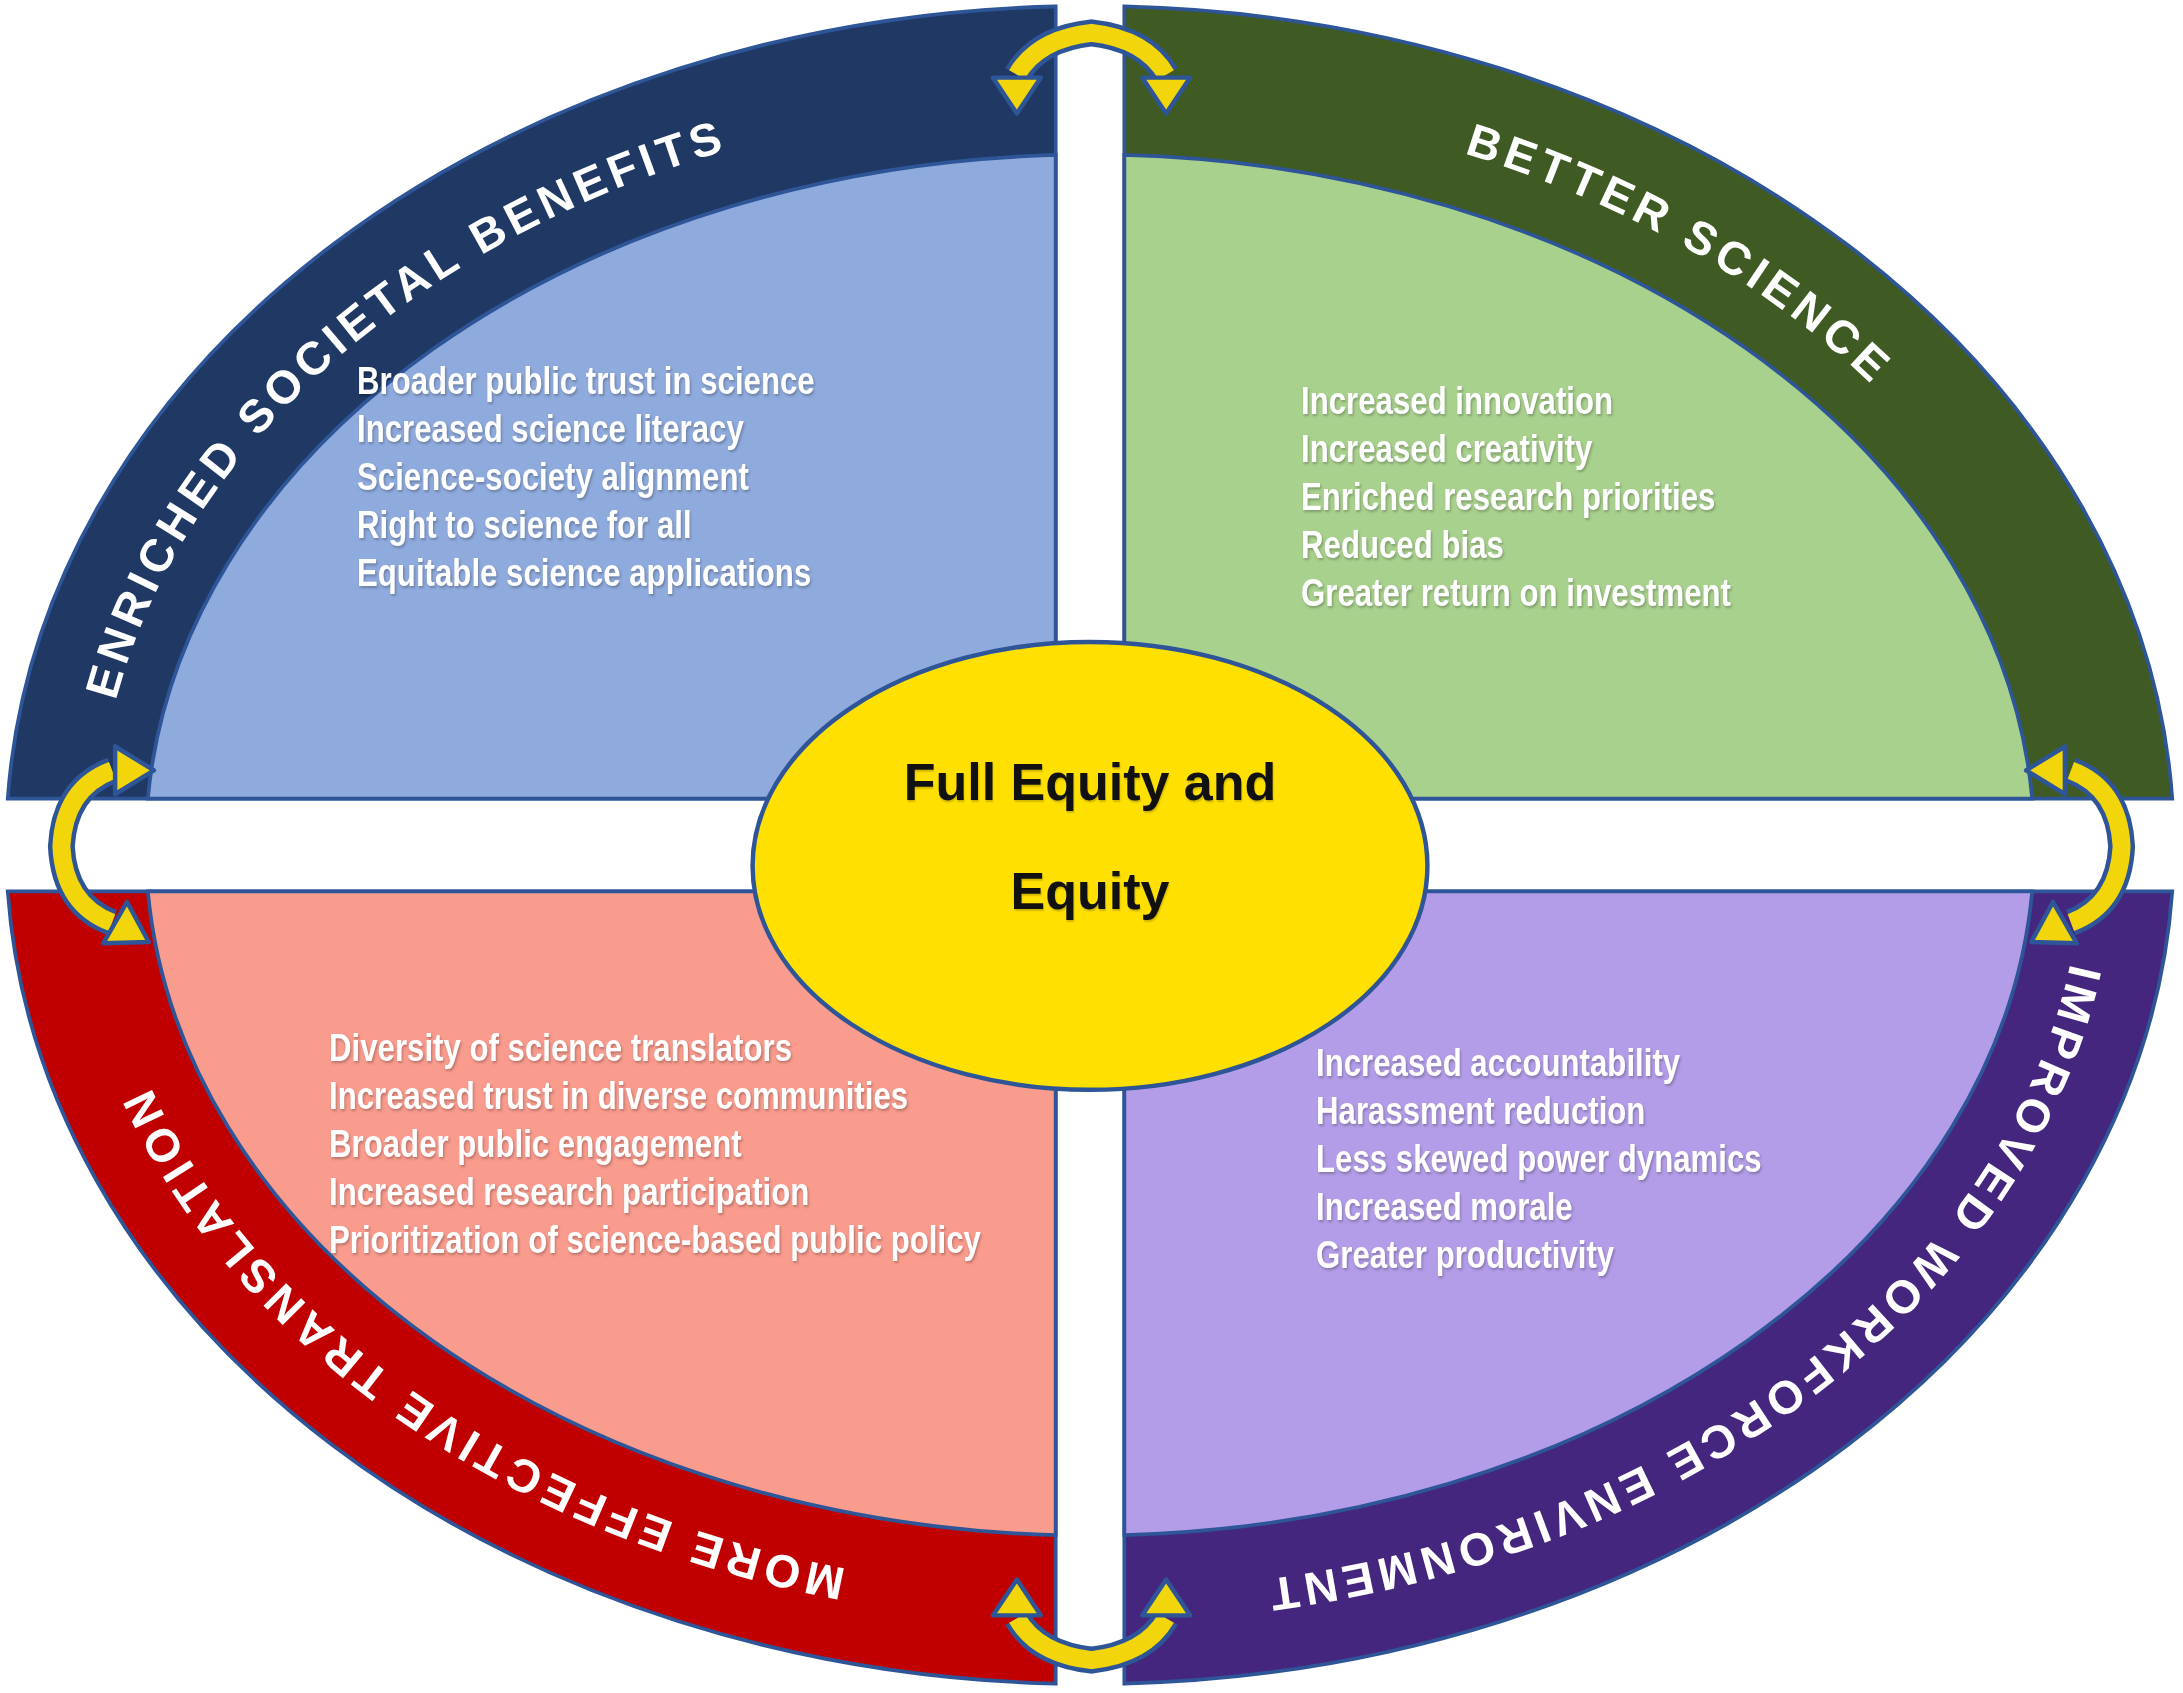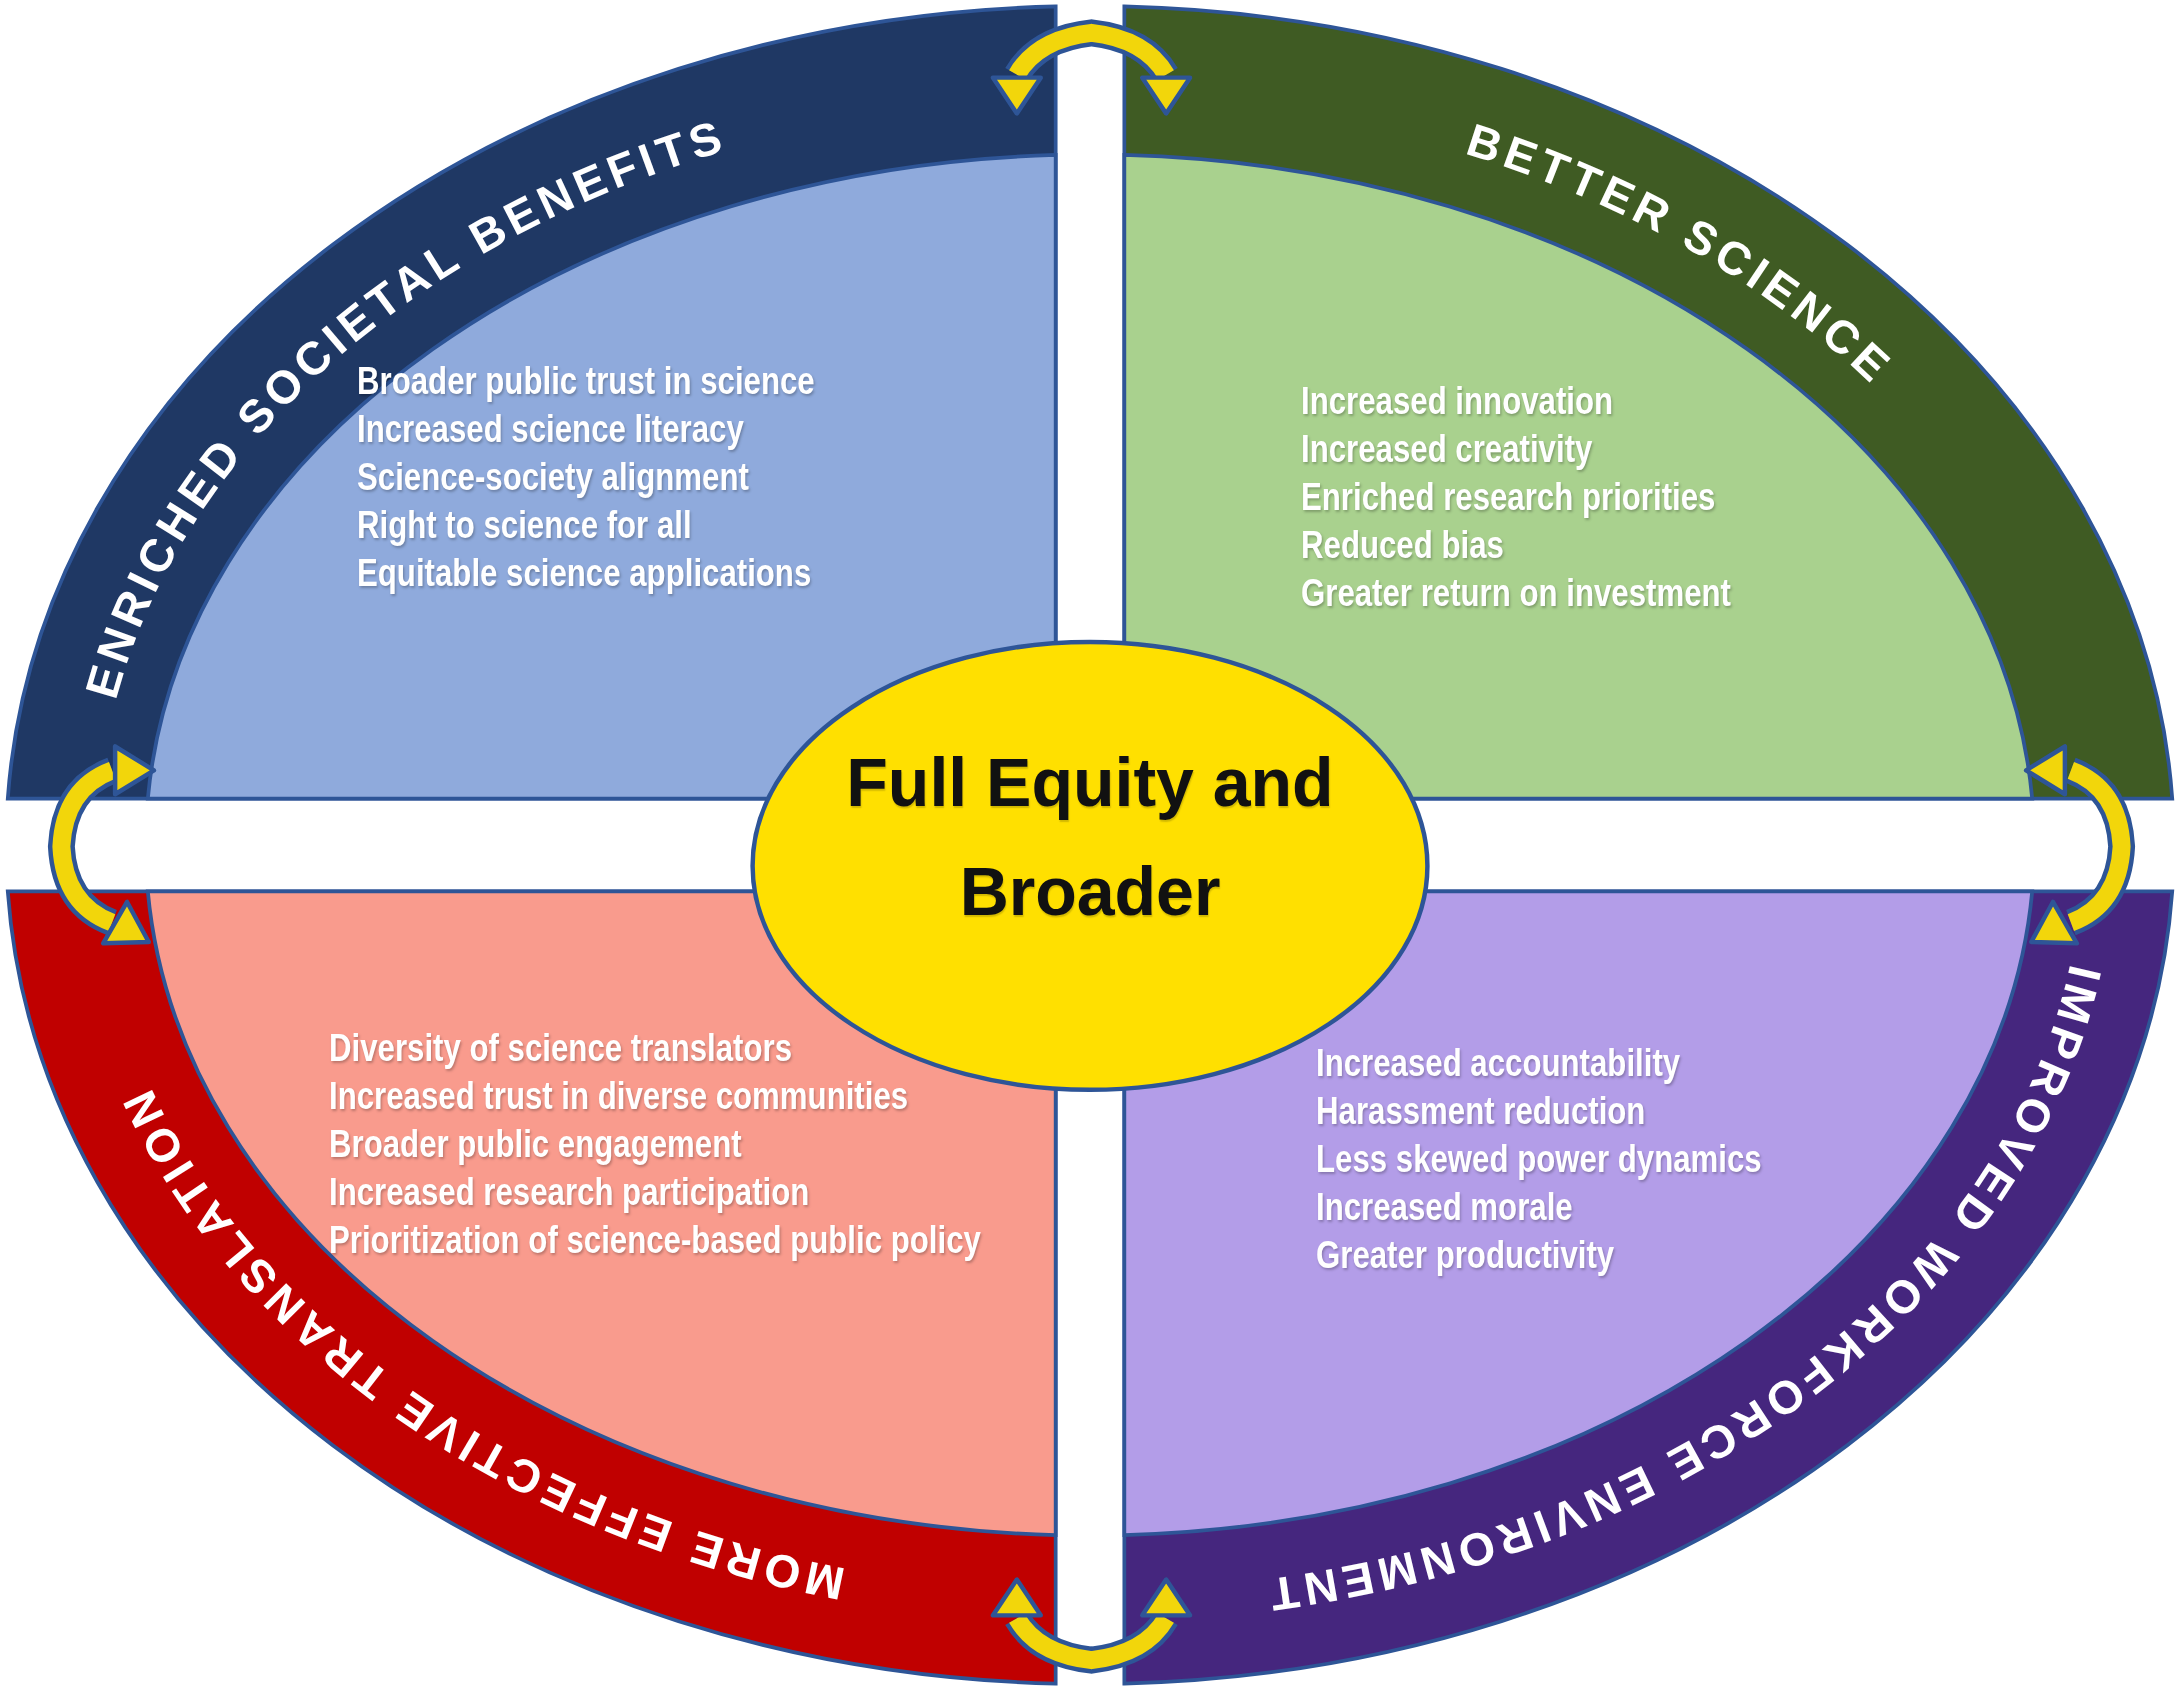--- a/index.html
+++ b/index.html
@@ -4,21 +4,21 @@
 <style>
   html,body{margin:0;padding:0;background:#ffffff;}
   body{font-family:"Liberation Sans","DejaVu Sans",sans-serif;}
   .stage{position:relative;width:2183px;height:1693px;background:#ffffff;overflow:hidden;}
   .stage svg{position:absolute;left:0;top:0;}
   .arc-title{fill:#ffffff;font-weight:bold;font-size:62px;letter-spacing:7px;}
   .benefit-list{position:absolute;color:#ffffff;font-weight:bold;font-size:39px;line-height:48px;
     white-space:nowrap;transform:scaleX(0.8);transform-origin:0 0;
     text-shadow:1.5px 2.2px 3px rgba(0,0,0,0.25);}
   .center-title{position:absolute;left:754px;top:728px;width:672px;text-align:center;
-    color:#111111;font-weight:bold;font-size:68px;line-height:109px;
+    color:#111111;font-weight:bold;font-size:52px;line-height:109px;
     text-shadow:0.7px 1.5px 1.5px rgba(0,0,0,0.18);}
   .center-title span{display:block;}
   .arrow-under{fill:none;stroke-width:36px;}
   .arrow-over{fill:none;stroke-width:24px;}
   .arrow-head{stroke-width:6px;stroke-linejoin:round;}
   .quad{stroke-width:5px;}
 </style>
 </head>
 <body>
 
@@ -81,21 +81,21 @@
       <path class="arrow-over" d="M 2774 1032 Q 2838 1056 2842 1134 Q 2838 1212 2774 1236" stroke="#F2D60B"></path>
       <polygon class="arrow-head" points="2766,1000 2766,1064 2714,1032" fill="#F2D60B" stroke="#2E5597"></polygon>
       <polygon class="arrow-head" points="2766,1204 2766,1268 2714,1236" transform="rotate(-30 2766 1236)" fill="#F2D60B" stroke="#2E5597"></polygon>
     </g>
 
     <ellipse cx="1460" cy="1160" rx="452" ry="300" stroke-width="6" fill="#FFE000" stroke="#2E5597"></ellipse>
   </svg>
 
   <div class="center-title">
     <span>Full Equity and</span>
-    <span>Broader</span>
+    <span>Equity</span>
   </div>
 
   <div class="benefit-list" style="left:357px;top:357px;">
     <div>Broader public trust in science</div>
     <div>Increased science literacy</div>
     <div>Science-society alignment</div>
     <div>Right to science for all</div>
     <div>Equitable science applications</div>
   </div>
 

